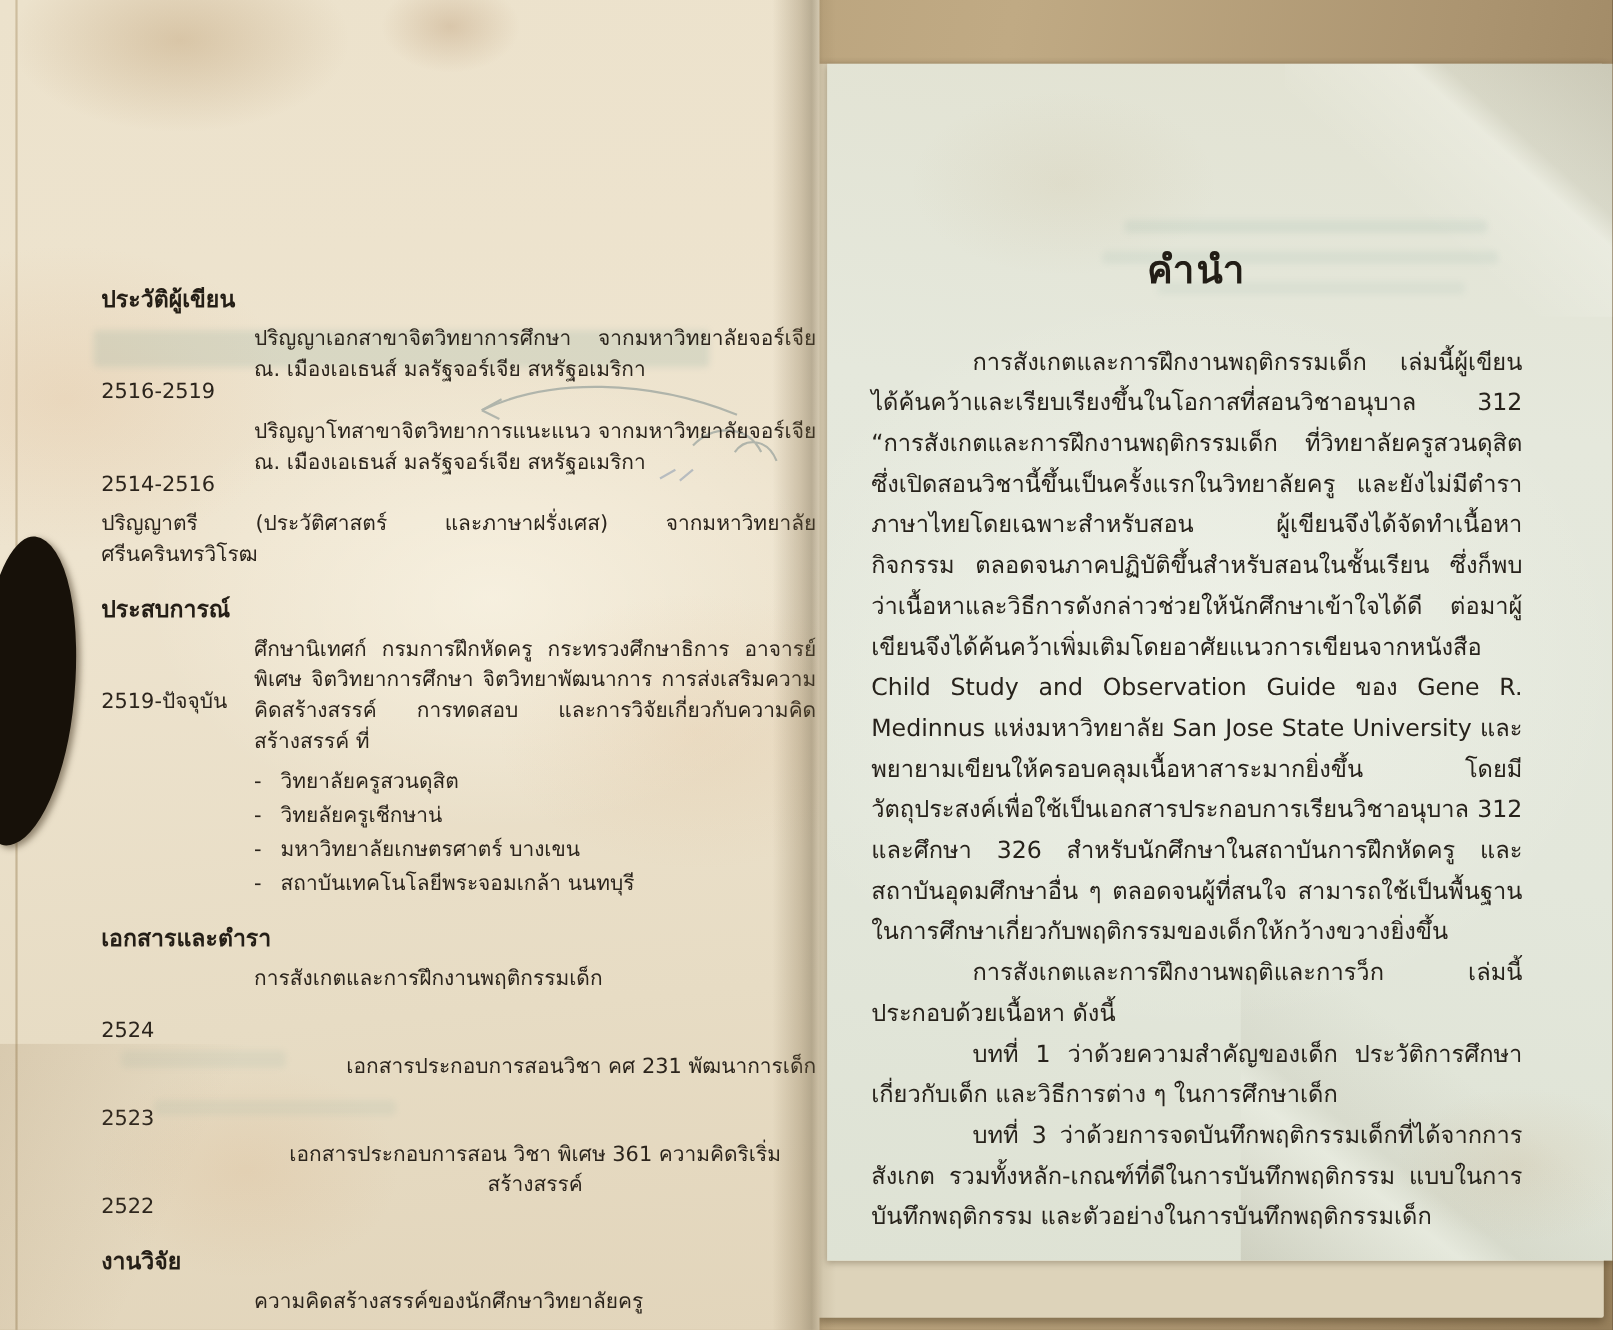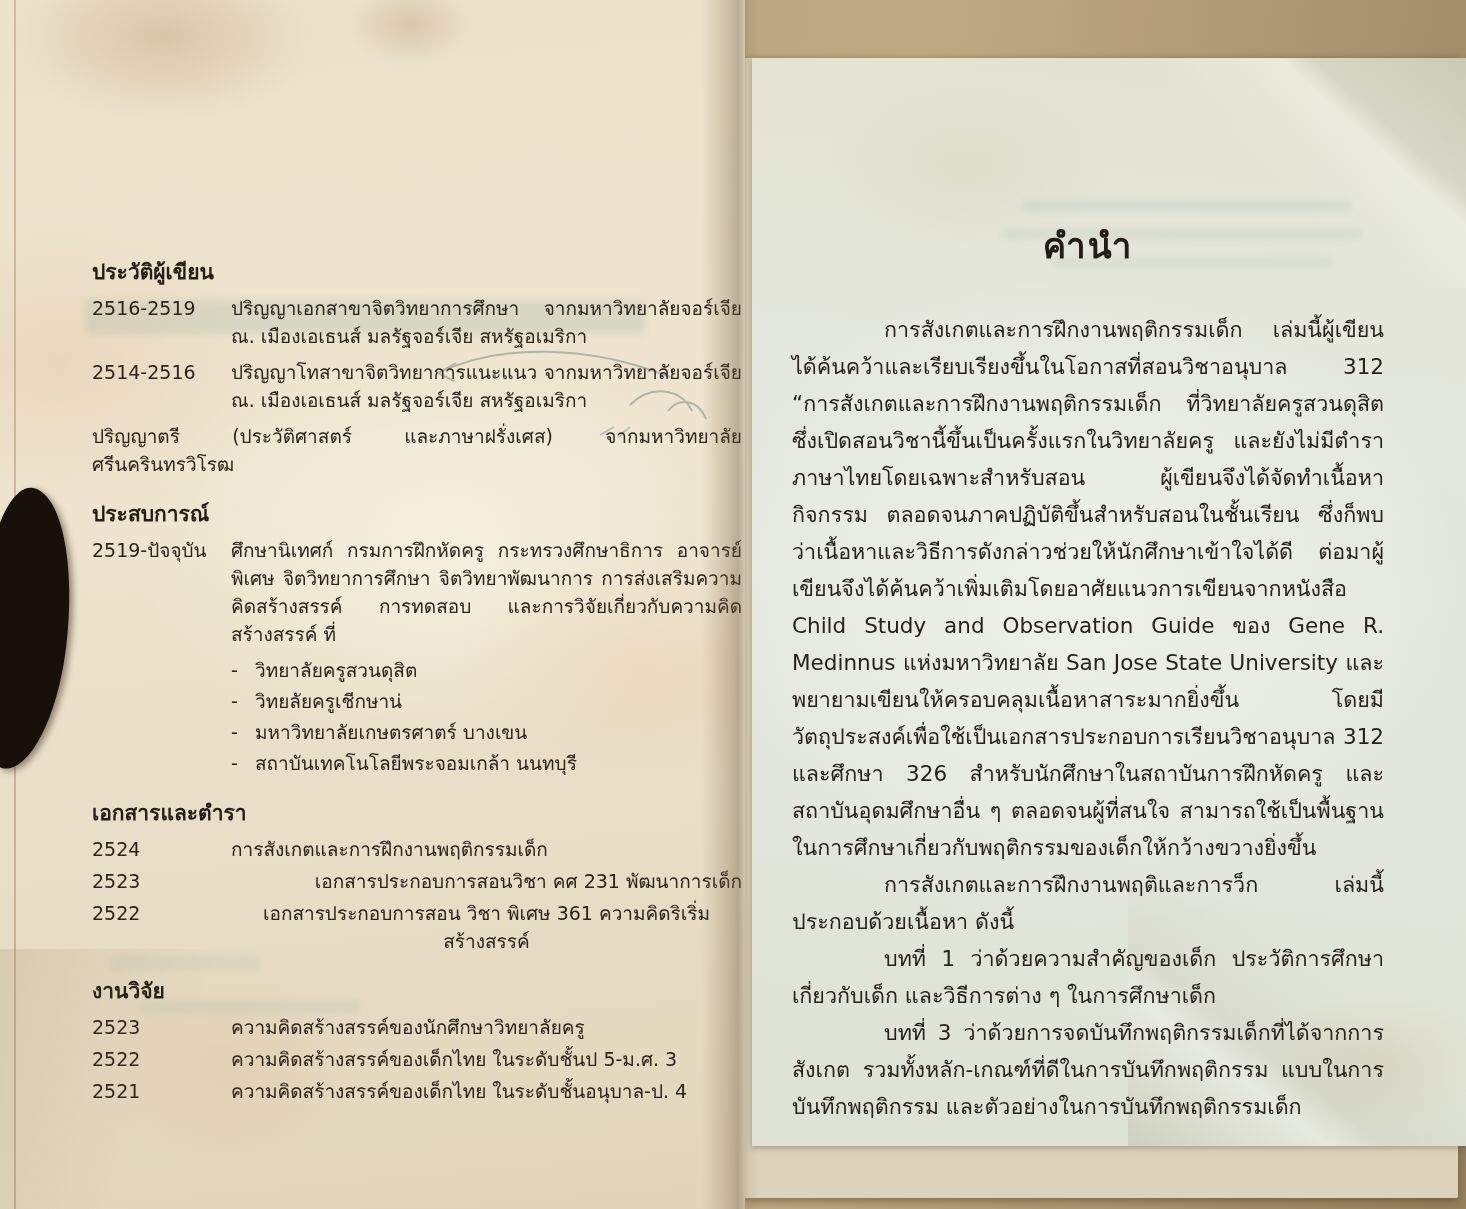--- a/index.html
+++ b/index.html
@@ -71,21 +71,21 @@
   
   .scribble{position:absolute;left:430px;top:315px;width:300px;height:140px;opacity:.55;}
   
   .bio{
     position:absolute;left:92px;top:258px;width:650px;
     color:#2b241c;font-size:19px;line-height:28px;
   }
   .sec-head{font-weight:bold;font-size:21px;margin:0 0 8px 0;color:#241e16;}
   .sec-gap{margin-top:22px;}
   .row{display:flex;margin-bottom:8px;}
-  .row .yr{width:139px;flex:0 0 139px;}
+  .row .yr{width:139px;flex:0 0 139px;margin-top:48px;}
   .row .tx{flex:1;text-align:justify;}
   .row-tight{margin-bottom:4px;}
   .bullets{margin:4px 0 0 139px;}
   .bullet{display:flex;margin-bottom:3px;}
   .bullet .dash{width:24px;flex:0 0 24px;}
   
   .preface{
     position:absolute;left:40px;top:170px;width:592px;
     color:#27221b;font-size:21.5px;line-height:37px;
   }

